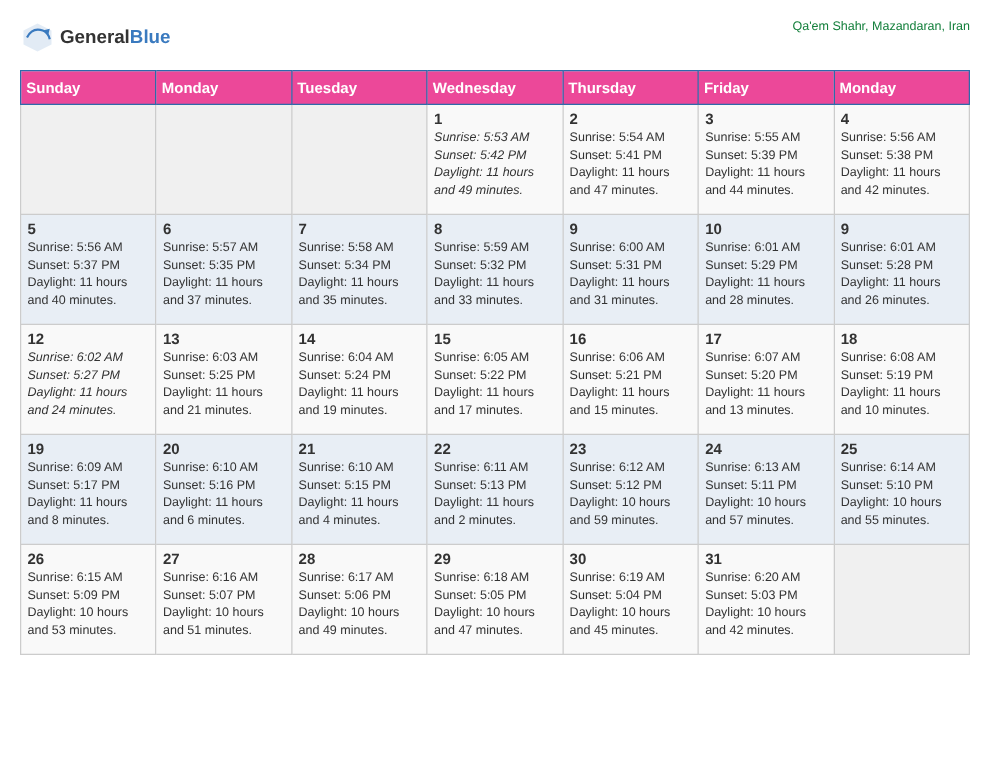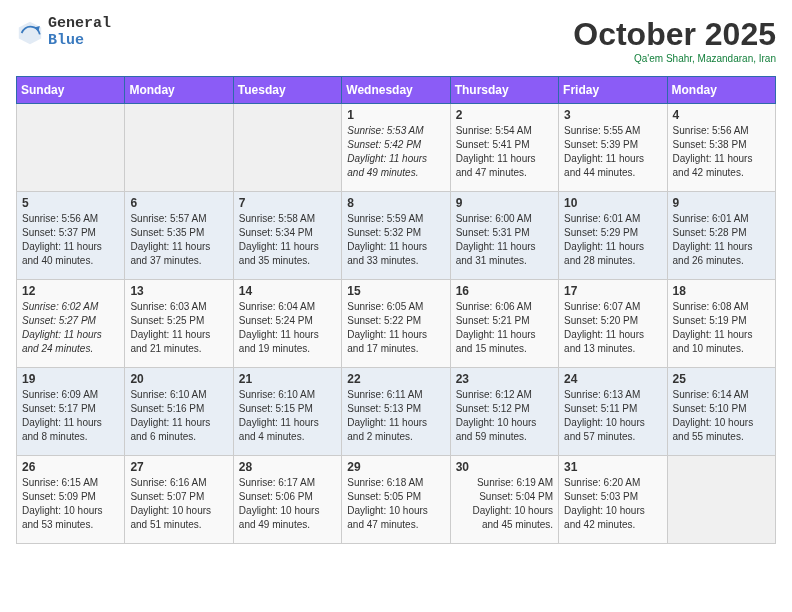--- a/index.html
+++ b/index.html
@@ -16,23 +16,22 @@
       align-items: flex-start;
       margin-bottom: 12px;
     }
     .logo {
       display: flex;
       align-items: center;
       gap: 4px;
     }
     .logo-text {
       display: flex;
-      flex-direction: column;
+      flex-direction: row;
       line-height: 1.1;
-      font-family: Liberation Mono, monospace;
     }
     .logo-general {
       font-size: 15px;
       font-weight: bold;
       color: #333;
     }
     .logo-blue {
       font-size: 15px;
       font-weight: bold;
       color: #3a7abf;
@@ -52,21 +51,21 @@
     .subtitle {
       font-size: 10px;
       color: #15803d;
     }
     table {
       width: 100%;
       border-collapse: collapse;
       table-layout: fixed;
     }
     thead tr th {
-      background-color: #8b5cf6;
+      background-color: #ec4899;
       color: #fff;
       font-size: 12px;
       font-weight: bold;
       padding: 6px 4px;
       text-align: left;
       border: 1px solid #2e6aaa;
     }
     tbody tr td {
       border: 1px solid #ccc;
       vertical-align: top;
@@ -106,21 +105,20 @@
       <polygon points="20,4 36,12 36,28 20,36 4,28 4,12" fill="#3a7abf" opacity="0.15"></polygon>
       <path d="M8 20 Q14 8 26 12 Q32 14 34 22" stroke="#3a7abf" stroke-width="2.5" fill="none"></path>
       <path d="M26 12 L34 10 L32 18" fill="#3a7abf"></path>
     </svg>
     <div class="logo-text">
       <span class="logo-general">General</span>
       <span class="logo-blue">Blue</span>
     </div>
   </div>
   <div class="title-block">
-    <div class="month-title">October 2025</div>
     <div class="subtitle">Qa'em Shahr, Mazandaran, Iran</div>
   </div>
 </div>
 
 <table>
   <thead>
     <tr>
     <th>Sunday</th>
         <th>Monday</th>
         <th>Tuesday</th>
@@ -341,21 +339,21 @@
         </td>
         <td>
           <span class="day-number">29</span>
           <div class="day-info" style="white-space: pre-line;">Sunrise: 6:18 AM
 Sunset: 5:05 PM
 Daylight: 10 hours
 and 47 minutes.</div>
         </td>
         <td>
           <span class="day-number">30</span>
-          <div class="day-info" style="white-space: pre-line; text-align: right;">Sunrise: 6:19 AM
+          <div class="day-info" style="white-space: pre-line;">Sunrise: 6:19 AM
 Sunset: 5:04 PM
 Daylight: 10 hours
 and 45 minutes.</div>
         </td>
         <td>
           <span class="day-number">31</span>
           <div class="day-info" style="white-space: pre-line;">Sunrise: 6:20 AM
 Sunset: 5:03 PM
 Daylight: 10 hours
 and 42 minutes.</div>

